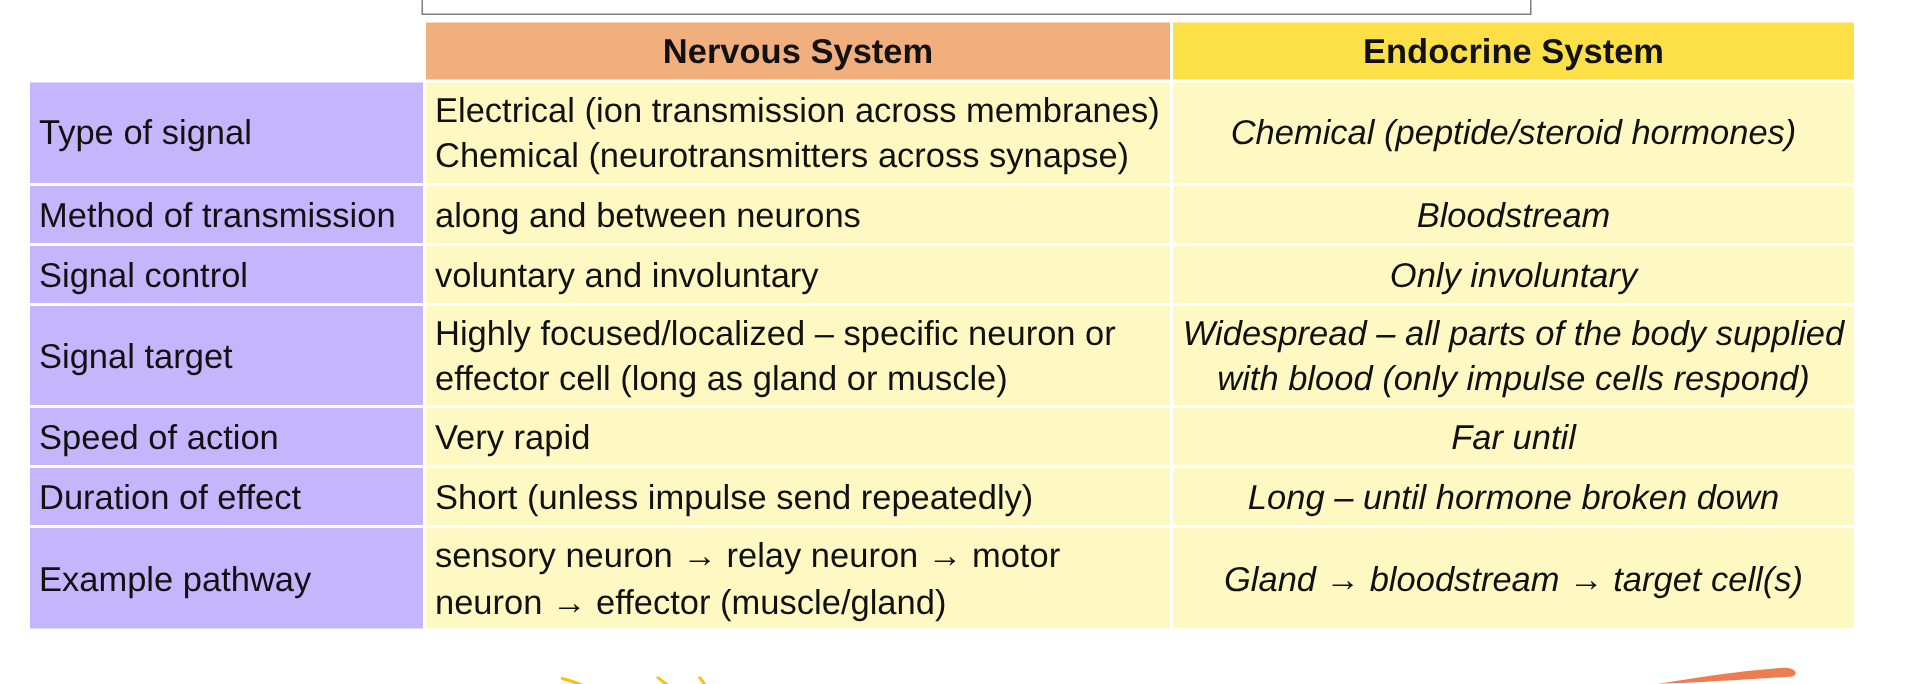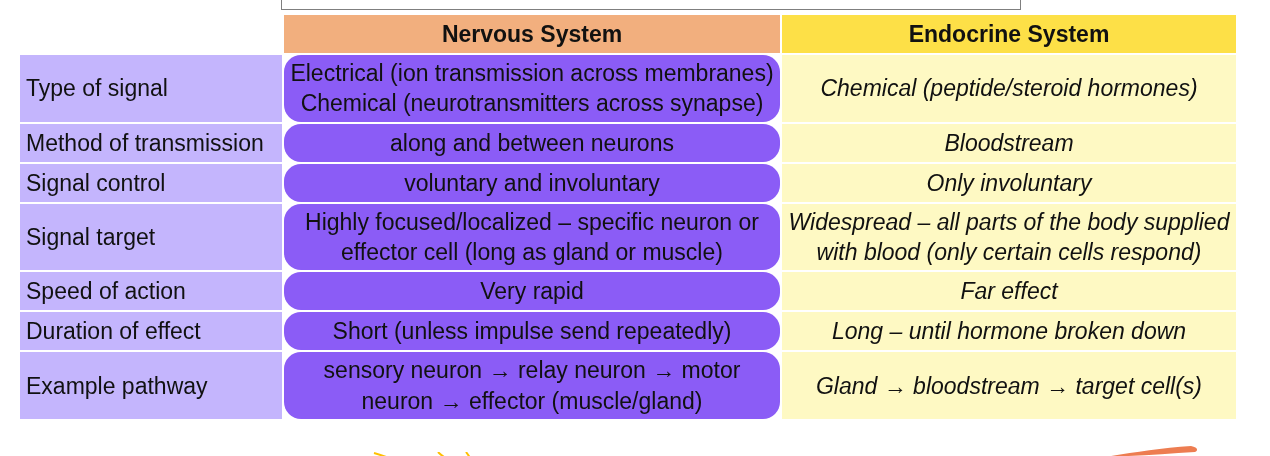--- a/index.html
+++ b/index.html
@@ -87,23 +87,21 @@
     background: #fde047;
   }
 
   
   td.label-cell {
     background: #c4b5fd;
     text-align: left;
     padding-left: 12px;
   }
   td.nervous-cell {
-    background: #8b5cf6;
-    text-align: center;
-    border-radius: 17px;
+    background: #fef9c3;
   }
   td.endocrine-cell {
     background: #fef9c3;
     text-align: center;
     font-style: italic;
   }
 
   tr.r-tall td { height: 52px; }
   tr.r-short td { height: 32px; }
 
@@ -159,31 +157,31 @@
     </tr>
 
     <tr class="r-tall">
       <td class="label-cell">Signal target</td>
       <td class="nervous-cell">
         <span class="cell-line">Highly focused/localized – specific neuron or</span>
         <span class="cell-line">effector cell (long as gland or muscle)</span>
       </td>
       <td class="endocrine-cell">
         <span class="cell-line">Widespread – all parts of the body supplied</span>
-        <span class="cell-line">with blood (only certain cells respond)</span>
+        <span class="cell-line">with blood (only impulse cells respond)</span>
       </td>
     </tr>
 
     <tr class="r-short">
       <td class="label-cell">Speed of action</td>
       <td class="nervous-cell">
         <span class="cell-line">Very rapid</span>
       </td>
       <td class="endocrine-cell">
-        <span class="cell-line">Far effect</span>
+        <span class="cell-line">Far until</span>
       </td>
     </tr>
 
 
     <tr class="r-short">
       <td class="label-cell">Duration of effect</td>
       <td class="nervous-cell">
         <span class="cell-line">Short (unless impulse send repeatedly)</span>
       </td>
       <td class="endocrine-cell">

